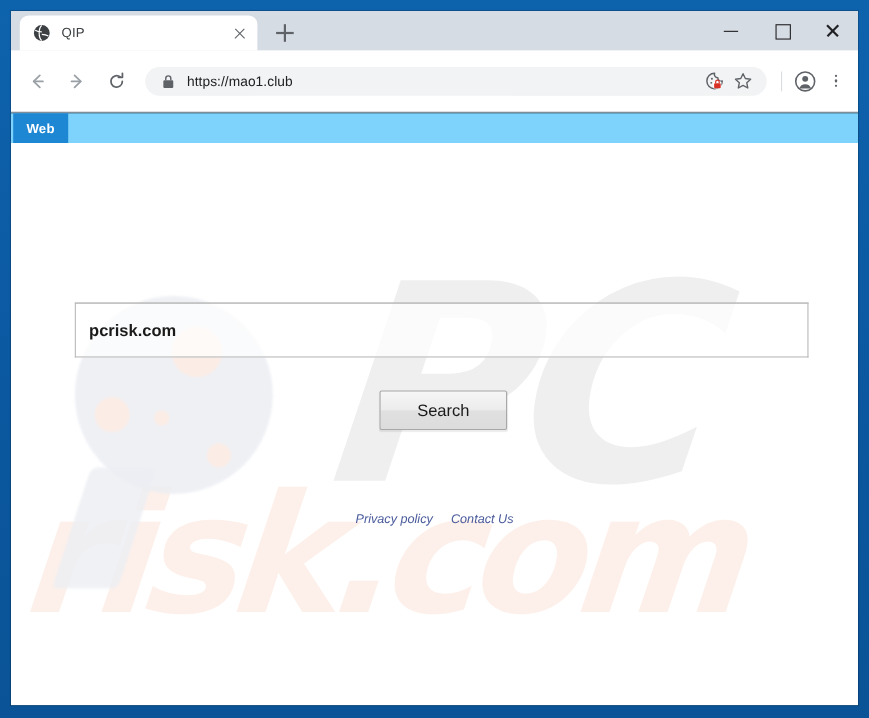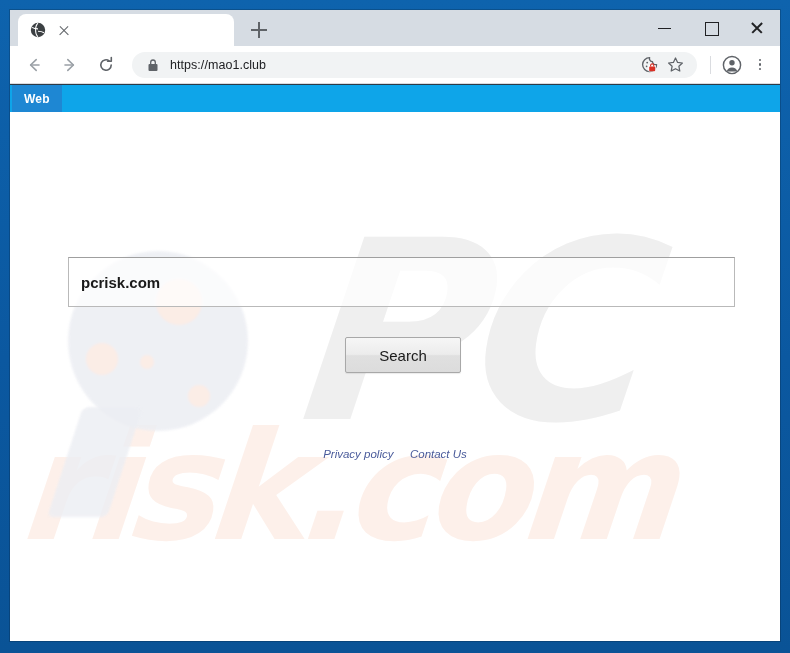--- a/index.html
+++ b/index.html
@@ -127,21 +127,21 @@
     content: "";
     position: absolute; left: 16px; top: 17.3px;
     width: 14px; height: 1.5px; background: #202124;
   }
   .wc-close::before { transform: rotate(45deg); }
   .wc-close::after  { transform: rotate(-45deg); }
 
   
   #toolbar {
     position: relative;
-    height: 38px;
+    height: 56px;
     background: #ffffff;
     display: flex;
     align-items: center;
     padding: 16px 6px;
     border-bottom: 1px solid #dadce0;
   }
 
   .navbtn {
     width: 30px; height: 30px;
     flex: 0 0 30px;
@@ -208,21 +208,21 @@
     width: 2.6px; height: 2.6px; border-radius: 50%;
     background: #5f6368;
   }
   #menu-dots i:nth-child(1){ top: 2px; }
   #menu-dots i:nth-child(2){ top: 6.7px; }
   #menu-dots i:nth-child(3){ top: 11.4px; }
 
   
   #page-nav {
     height: 28px;
-    background: #0ea5e9;
+    background: #7dd3fc;
     display: flex;
     align-items: stretch;
     border-top: 1px solid #2c3a46;
   }
   #nav-web {
     margin-left: 2px;
     background: #1e87d3;
     color: #ffffff;
     font-size: 12px;
     font-weight: bold;
@@ -362,20 +362,21 @@
 
     <div id="titlebar">
 
       <div id="tab">
         <svg id="tab-favicon" viewBox="0 0 16 16">
           <circle cx="8" cy="8" r="7.2" fill="#3c4043"></circle>
           <path d="M8 1.2c-1.6 1.2-2.4 3.4-2.4 6.8 0 3.4 .8 5.6 2.4 6.8" fill="none" stroke="#ffffff" stroke-width="1.1"></path>
           <path d="M2 5.4c1.6 1 3.7 1.5 6 1.5" fill="none" stroke="#ffffff" stroke-width="1.1"></path>
           <path d="M8 9.2c2.3 0 4.4 .5 6 1.5" fill="none" stroke="#ffffff" stroke-width="1.1"></path>
         </svg>
+        <span id="tab-title">QIP</span>
         <span id="tab-close"></span>
       </div>
 
       <div id="new-tab"></div>
 
       <div id="wincontrols">
         <div class="wc wc-min"></div>
         <div class="wc wc-max"></div>
         <div class="wc wc-close"></div>
       </div>

